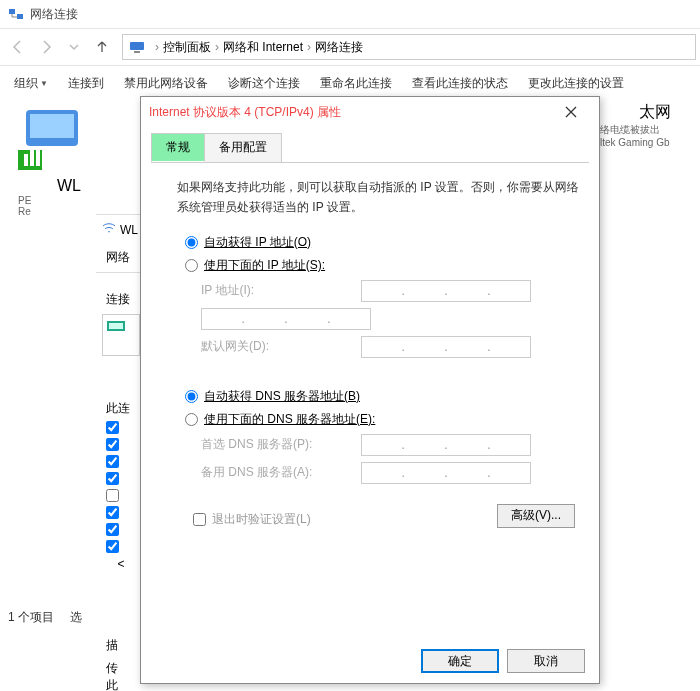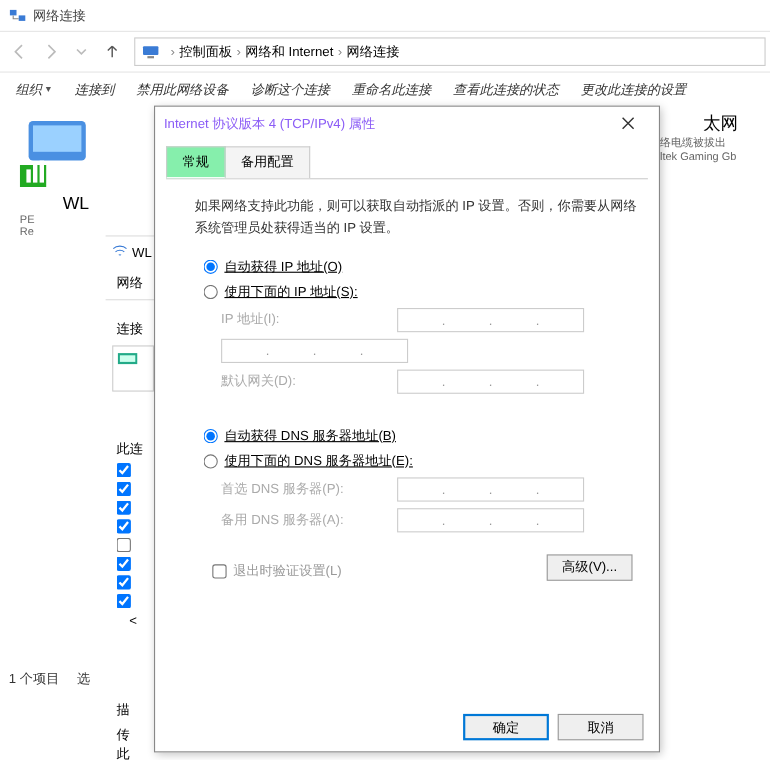--- a/index.html
+++ b/index.html
@@ -9,21 +9,21 @@
   .titlebar .icon { width: 16px; height: 16px; margin-right: 6px; }
   .titlebar .title { color: #444; }
   
   .addressbar { height: 38px; display: flex; align-items: center; padding: 0 4px; border-top: 1px solid #e5e5e5; border-bottom: 1px solid #e5e5e5; }
   .navbtn { width: 28px; height: 28px; display: flex; align-items: center; justify-content: center; color: #999; }
   .navbtn svg { width: 16px; height: 16px; }
   .path { flex: 1; height: 26px; border: 1px solid #ccc; display: flex; align-items: center; padding: 0 6px; margin-left: 6px; }
   .path .picon { width: 16px; height: 16px; margin-right: 6px; }
   .path .sep { color: #888; margin: 0 4px; }
   
-  .toolbar { height: 30px; display: flex; align-items: center; padding: 0 6px; gap: 4px; font-style: italic; }
+  .toolbar { height: 30px; display: flex; align-items: flex-end; padding: 0 6px; gap: 4px; }
   .toolbar .tbtn { padding: 4px 8px; display: flex; align-items: center; color: #333; white-space: nowrap; }
   .toolbar .dropdown-arrow { font-size: 8px; margin-left: 2px; color: #555; }
   
   .content { position: relative; height: 560px; }
   .adapter { position: absolute; width: 88px; }
   .adapter1 { left: 18px; top: 6px; }
   .adapter2 { left: 600px; top: 6px; }
   .adapter .aicon { width: 44px; height: 36px; }
   .adapter .aname { font-size: 16px; padding-left: 39px; }
   .adapter .aline { font-size: 10px; color: #666; white-space: nowrap; }
@@ -36,21 +36,21 @@
   .subwin .slabel { margin-top: 18px; padding-left: 10px; }
   .subwin .sbox { margin: 6px; height: 42px; border: 1px solid #ccc; }
   .subwin .ssec { margin-top: 44px; padding-left: 10px; }
   .subwin .chk { margin: 4px 10px; display:flex; align-items:center; gap:4px;}
   .subwin .chk input { width:13px; height:13px; }
   .subwin .sbtm { position:absolute; bottom:60px; left:10px; }
   
   
   .dialog { position: absolute; left: 140px; top: 96px; width: 460px; height: 588px; background: #fff; border: 1px solid #888; box-shadow: 2px 2px 8px rgba(0,0,0,0.25); }
   .dlg-title { height: 30px; display: flex; align-items: center; padding: 0 8px; }
-  .dlg-title .txt { flex: 1; color: #8b5cf6; }
+  .dlg-title .txt { flex: 1; color: #ef4444; }
   .dlg-close { width: 40px; height: 28px; display: flex; align-items: center; justify-content: center; }
   .dlg-close svg { width:12px; height:12px; }
   
   .tabs { display: flex; padding: 6px 10px 0 10px; }
   .tab { padding: 5px 14px; border: 1px solid #ccc; border-bottom: none; background: #86efac; margin-right: -1px; position: relative; }
   .tab.active { border-bottom: 1px solid #fff; z-index: 2; }
   .tab.inactive { background: #f4f4f4; }
   .tabline { border-top: 1px solid #ccc; margin: 0 10px; }
   
   .dlg-body { padding: 14px 20px 10px 36px; }

